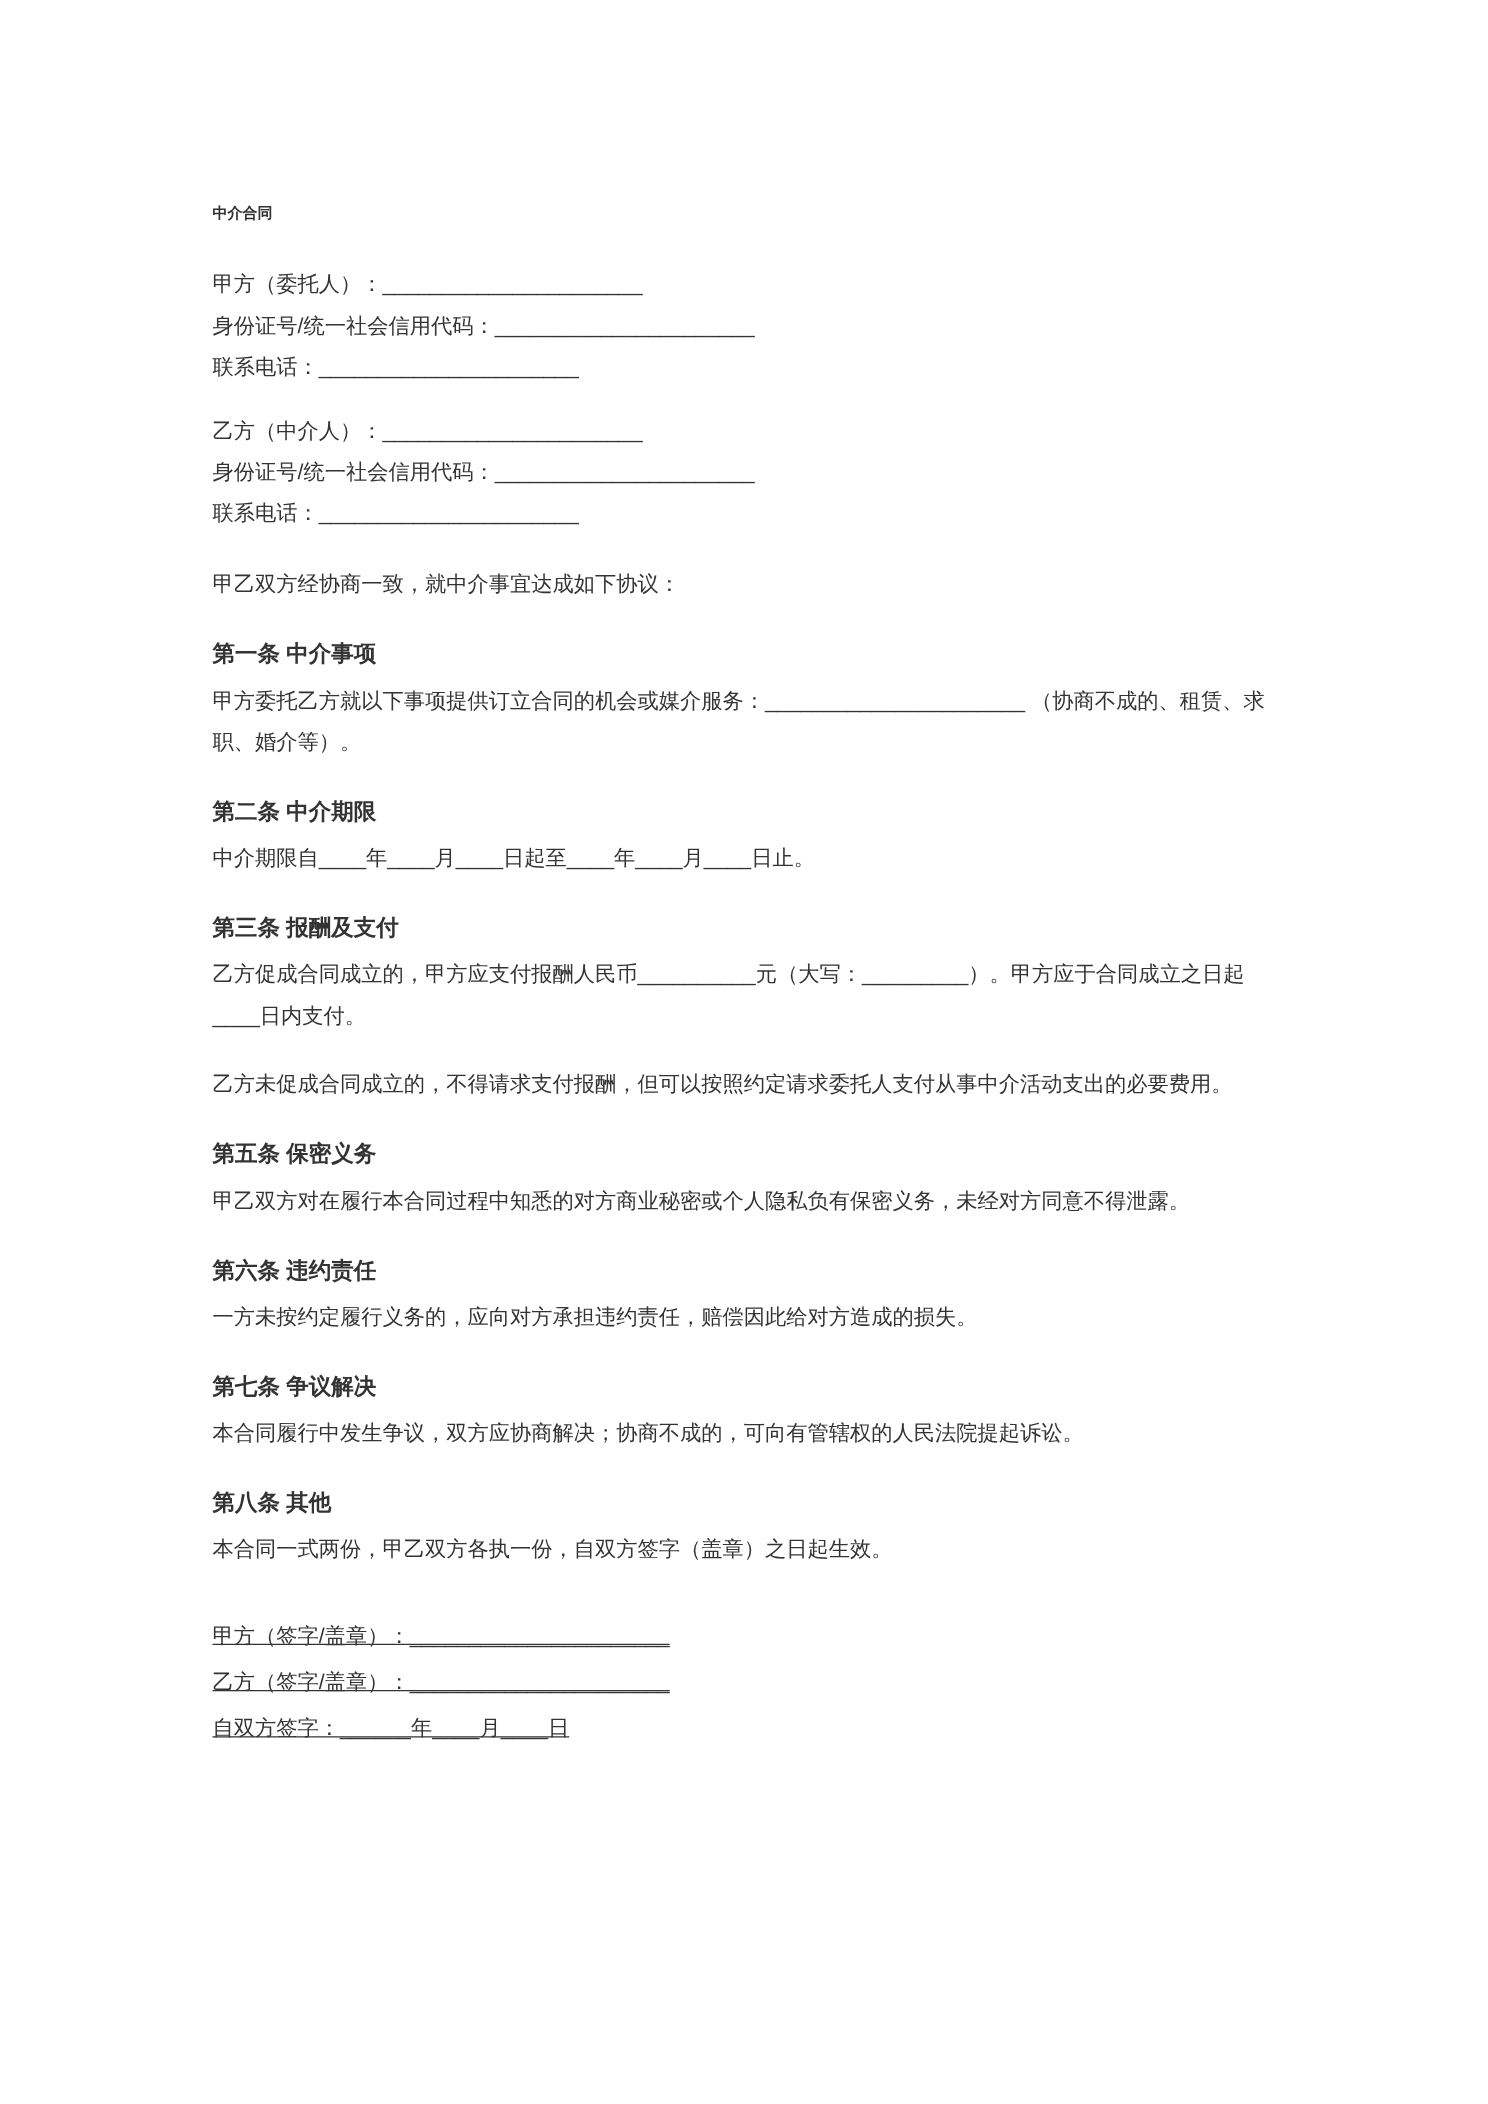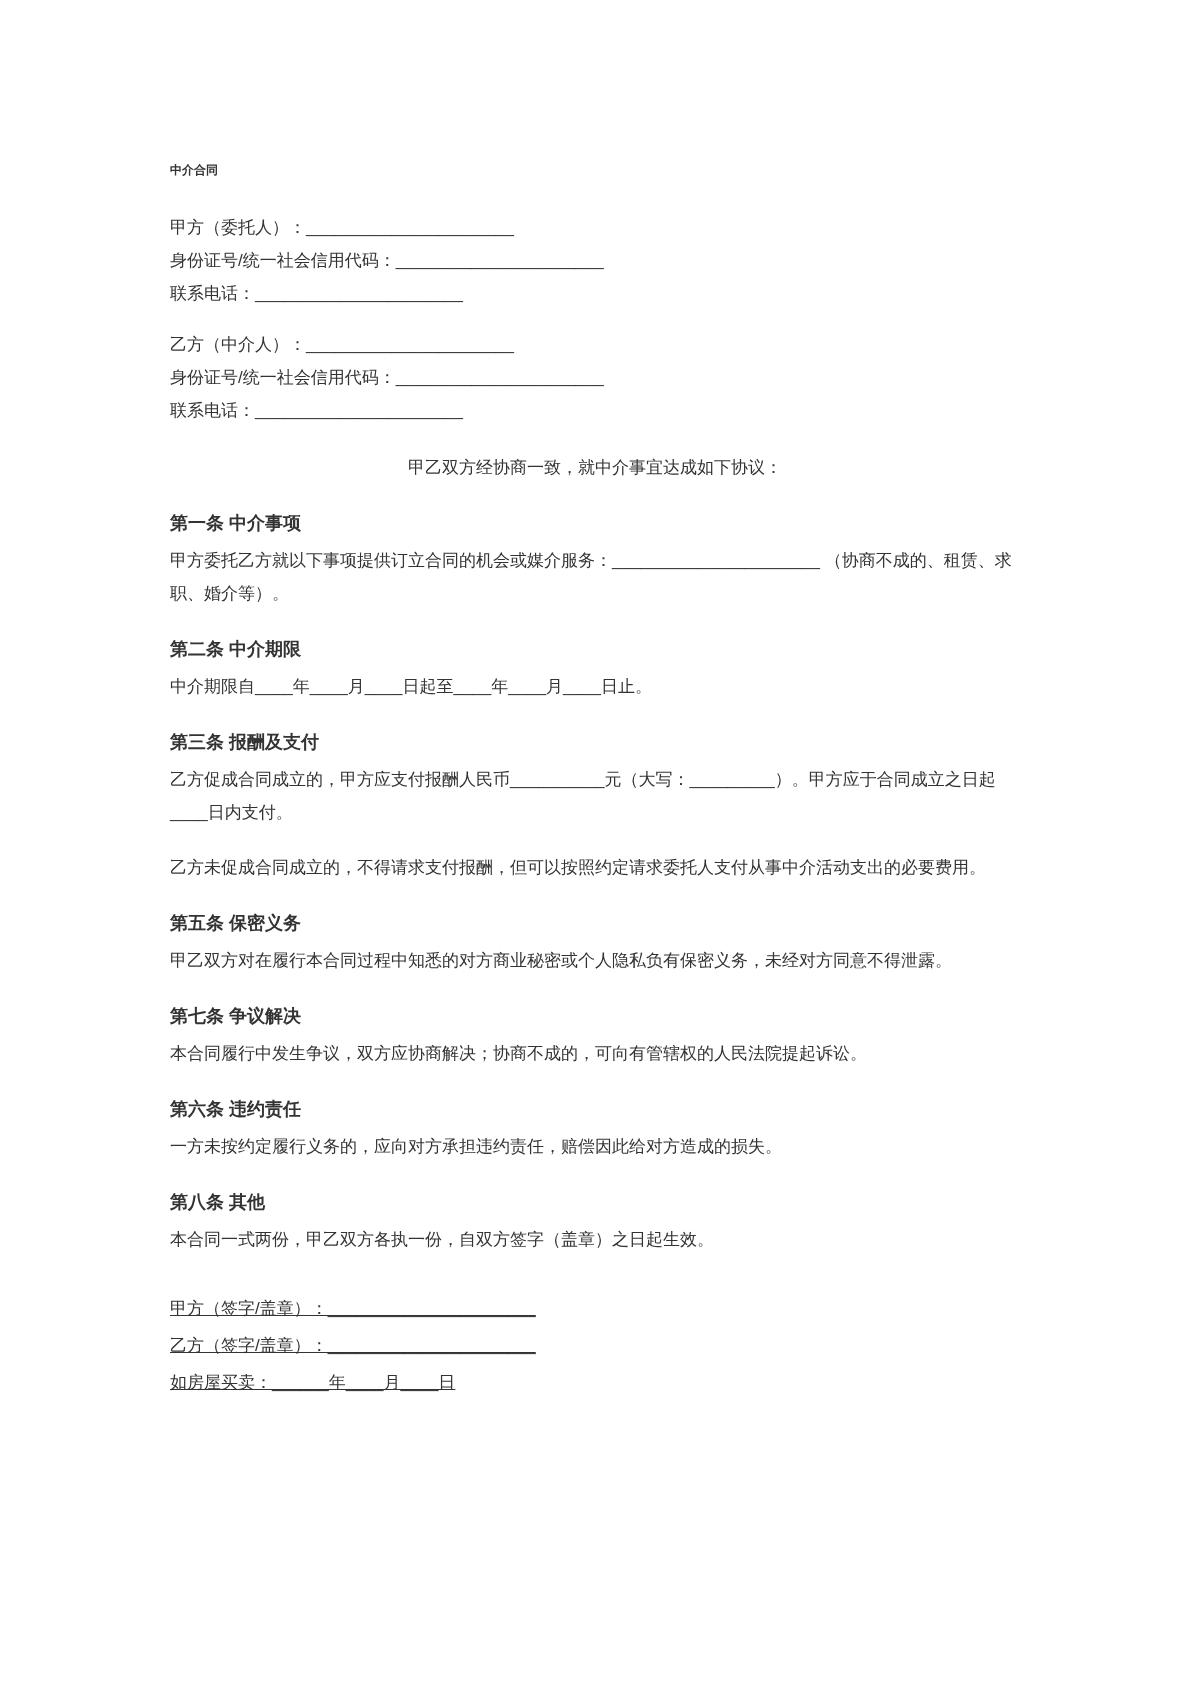--- a/index.html
+++ b/index.html
@@ -15,21 +15,21 @@
       font-size: 17px;
     }
     .doc-title {
       font-size: 12px;
       font-weight: bold;
       margin-bottom: 32px;
       color: #333333;
     }
     .party-block { margin-bottom: 18px; }
     .field-line { line-height: 33px; }
-    .preamble { margin: 24px 0 0 0; line-height: 33px; text-align: center; }
+    .preamble { margin: 24px 0 0 0; line-height: 33px; }
     .article { margin-top: 27px; }
     .article-heading {
       font-size: 18px;
       font-weight: bold;
       margin-bottom: 9px;
       color: #333333;
     }
     .article p { line-height: 33px; margin-bottom: 0; }
     .article p + p { margin-top: 22px; }
     .signature-block { margin-top: 34px; text-decoration: underline; }
@@ -72,33 +72,33 @@
     <p>乙方未促成合同成立的，不得请求支付报酬，但可以按照约定请求委托人支付从事中介活动支出的必要费用。</p>
   </section>
 
 
   <section class="article">
     <h2 class="article-heading">第五条 保密义务</h2>
     <p>甲乙双方对在履行本合同过程中知悉的对方商业秘密或个人隐私负有保密义务，未经对方同意不得泄露。</p>
   </section>
 
   <section class="article">
-    <h2 class="article-heading">第七条 争议解决</h2>
-    <p>本合同履行中发生争议，双方应协商解决；协商不成的，可向有管辖权的人民法院提起诉讼。</p>
+    <h2 class="article-heading">第六条 违约责任</h2>
+    <p>一方未按约定履行义务的，应向对方承担违约责任，赔偿因此给对方造成的损失。</p>
   </section>
 
   <section class="article">
-    <h2 class="article-heading">第六条 违约责任</h2>
-    <p>一方未按约定履行义务的，应向对方承担违约责任，赔偿因此给对方造成的损失。</p>
+    <h2 class="article-heading">第七条 争议解决</h2>
+    <p>本合同履行中发生争议，双方应协商解决；协商不成的，可向有管辖权的人民法院提起诉讼。</p>
   </section>
 
   <section class="article">
     <h2 class="article-heading">第八条 其他</h2>
     <p>本合同一式两份，甲乙双方各执一份，自双方签字（盖章）之日起生效。</p>
   </section>
 
   <div class="signature-block">
     <div class="field-line">甲方（签字/盖章）：______________________</div>
     <div class="field-line">乙方（签字/盖章）：______________________</div>
-    <div class="field-line">如房屋买卖：______年____月____日</div>
+    <div class="field-line">自双方签字：______年____月____日</div>
   </div>
 
 </div>
 
 </body></html>

